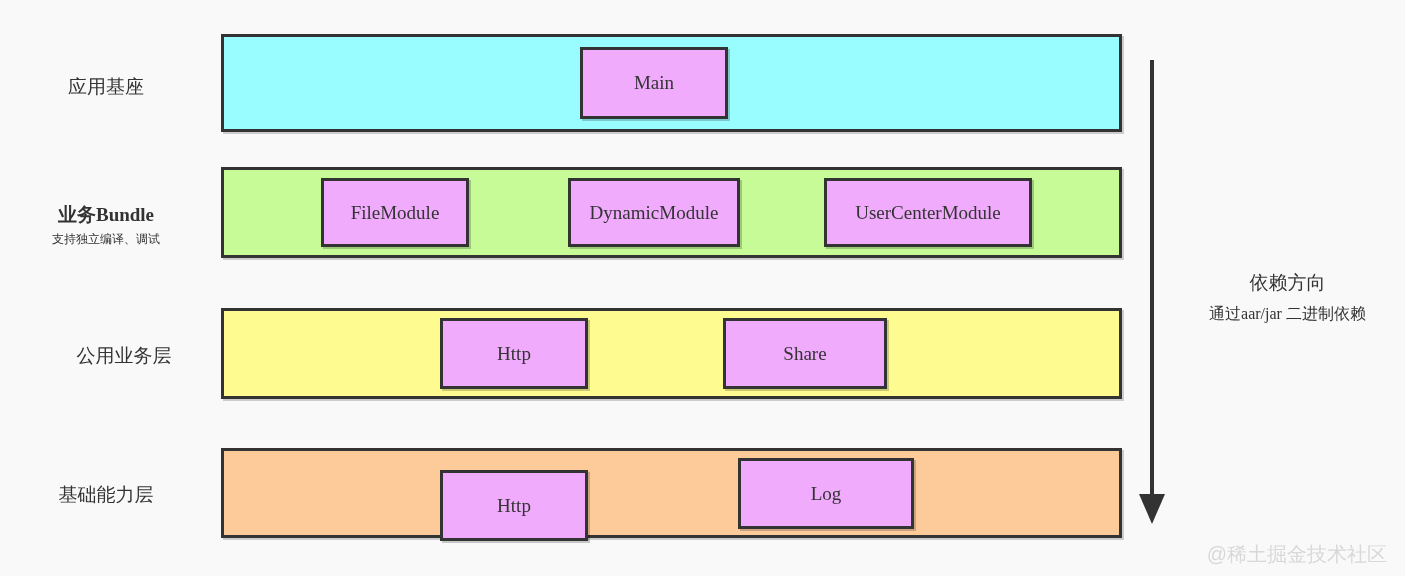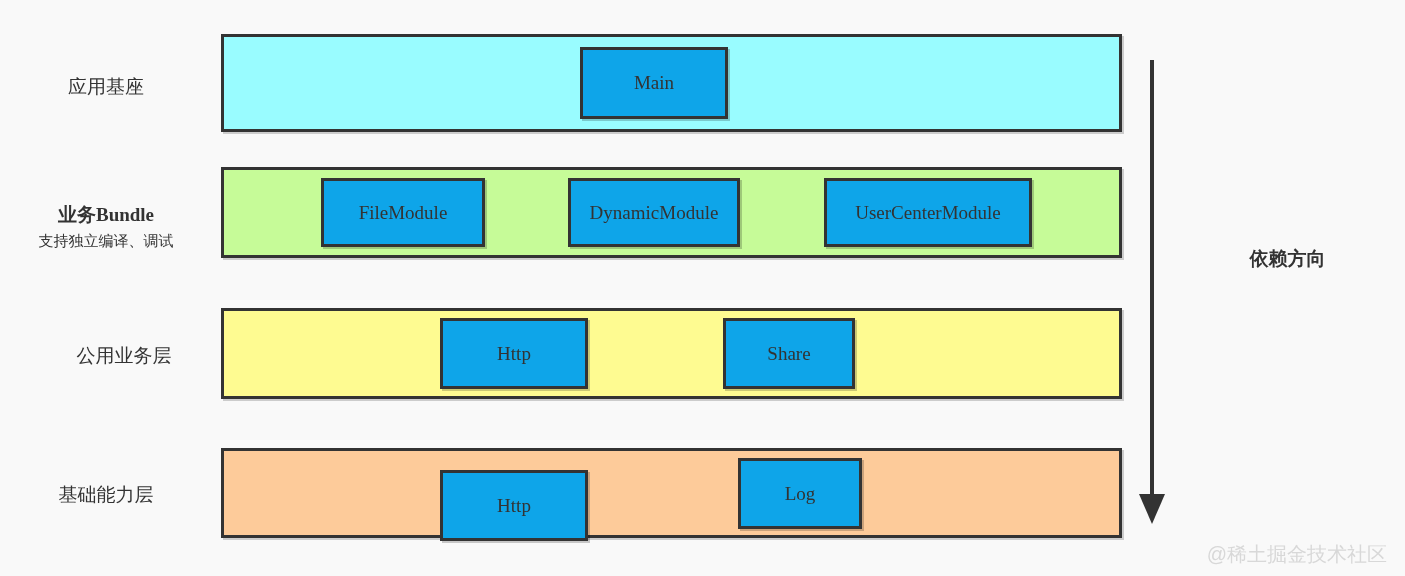--- a/index.html
+++ b/index.html
@@ -34,37 +34,37 @@
   .row-label .label-main {
     display: block;
     font-size: 19px;
     white-space: nowrap;
   }
   .row-label.bold .label-main {
     font-weight: bold;
   }
   .row-label .label-sub {
     display: block;
-    font-size: 15px;
+    font-size: 12px;
     white-space: nowrap;
     margin-top: 3px;
   }
 
   
   .layer-band {
     position: absolute;
     border: 3px solid #333333;
     box-sizing: border-box;
     box-shadow: 2px 2px 0 rgba(0,0,0,0.18);
   }
 
   
   .module-box {
     position: absolute;
-    background: #0ea5e9;
+    background: #f0abfc;
     border: 3px solid #333333;
     box-sizing: border-box;
     display: flex;
     align-items: center;
     justify-content: center;
     font-size: 19px;
     color: #333333;
     box-shadow: 2px 2px 0 rgba(0,0,0,0.20);
     white-space: nowrap;
   }
@@ -86,22 +86,23 @@
   
   .annotation {
     position: absolute;
     text-align: center;
     color: #333333;
     line-height: 1.45;
   }
   .annotation .ann-title {
     display: block;
     font-size: 19px;
-    font-weight: bold;
+    font-weight: normal;
     white-space: nowrap;
+    margin-top: 24px;
   }
   .annotation .ann-sub {
     display: block;
     font-size: 16px;
     white-space: nowrap;
     margin-top: 5px;
   }
 
   
   .watermark {
@@ -123,49 +124,50 @@
       <span class="label-main">应用基座</span>
     </div>
     <div class="module-box" style="left: 580px; top: 47px; width: 148px; height: 72px; border-color: rgb(51, 51, 51);">
       <span>Main</span>
     </div>
     <div class="layer-band" style="left: 221px; top: 167px; width: 901px; height: 91px; background: rgb(198, 251, 152); border-color: rgb(51, 51, 51);"></div>
     <div class="row-label bold" style="top: 202px;">
       <span class="label-main">业务Bundle</span>
       <span class="label-sub">支持独立编译、调试</span>
     </div>
-    <div class="module-box" style="left: 321px; top: 178px; width: 164px; height: 69px; border-color: rgb(51, 51, 51);">
+    <div class="module-box" style="left: 321px; top: 178px; width: 148px; height: 69px; border-color: rgb(51, 51, 51);">
       <span>FileModule</span>
     </div>
     <div class="module-box" style="left: 568px; top: 178px; width: 172px; height: 69px; border-color: rgb(51, 51, 51);">
       <span>DynamicModule</span>
     </div>
     <div class="module-box" style="left: 824px; top: 178px; width: 208px; height: 69px; border-color: rgb(51, 51, 51); font-family: Liberation Serif, serif;">
       <span>UserCenterModule</span>
     </div>
     <div class="layer-band" style="left: 221px; top: 308px; width: 901px; height: 91px; background: rgb(254, 251, 145); border-color: rgb(51, 51, 51);"></div>
     <div class="row-label" style="top: 343px; margin-left: 18px;">
       <span class="label-main">公用业务层</span>
     </div>
     <div class="module-box" style="left: 440px; top: 318px; width: 148px; height: 71px; border-color: rgb(51, 51, 51);">
       <span>Http</span>
     </div>
-    <div class="module-box" style="left: 723px; top: 318px; width: 132px; height: 71px; border-color: rgb(51, 51, 51);">
+    <div class="module-box" style="left: 723px; top: 318px; width: 164px; height: 71px; border-color: rgb(51, 51, 51);">
       <span>Share</span>
     </div>
     <div class="layer-band" style="left: 221px; top: 448px; width: 901px; height: 90px; background: rgb(253, 203, 154); border-color: rgb(51, 51, 51);"></div>
     <div class="row-label" style="top: 482px;">
       <span class="label-main">基础能力层</span>
     </div>
     <div class="module-box" style="left: 440px; top: 470px; width: 148px; height: 71px; border-color: rgb(51, 51, 51);">
       <span>Http</span>
     </div>
-    <div class="module-box" style="left: 738px; top: 458px; width: 124px; height: 71px; border-color: rgb(51, 51, 51);">
+    <div class="module-box" style="left: 738px; top: 458px; width: 176px; height: 71px; border-color: rgb(51, 51, 51);">
       <span>Log</span>
     </div>
     <div class="arrow-shaft" style="left: 1150px; top: 60px; width: 4px; height: 438px; background: rgb(51, 51, 51);"></div>
     <div class="arrow-head" style="left: 1139px; top: 494px; border-top-color: rgb(51, 51, 51); border-left-width: 13px; border-right-width: 13px; border-top-width: 30px;"></div>
     <div class="annotation" style="left: 1180px; top: 245px; width: 215px;">
       <span class="ann-title">依赖方向</span>
+      <span class="ann-sub">通过aar/jar 二进制依赖</span>
     </div>
   </div>
 
 <div class="watermark">@稀土掘金技术社区</div>
 
 </body></html>

